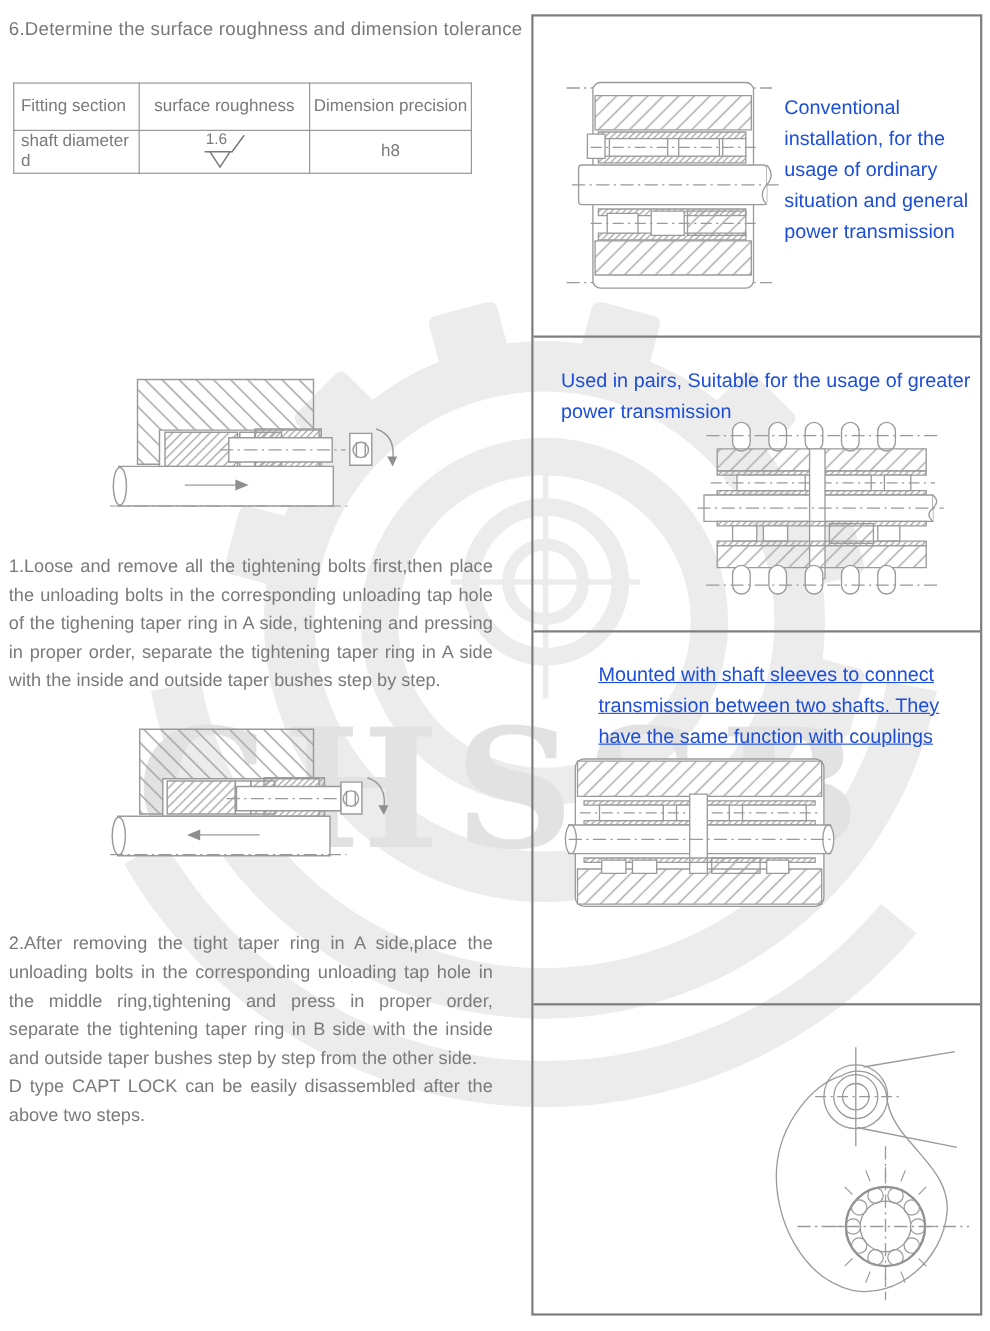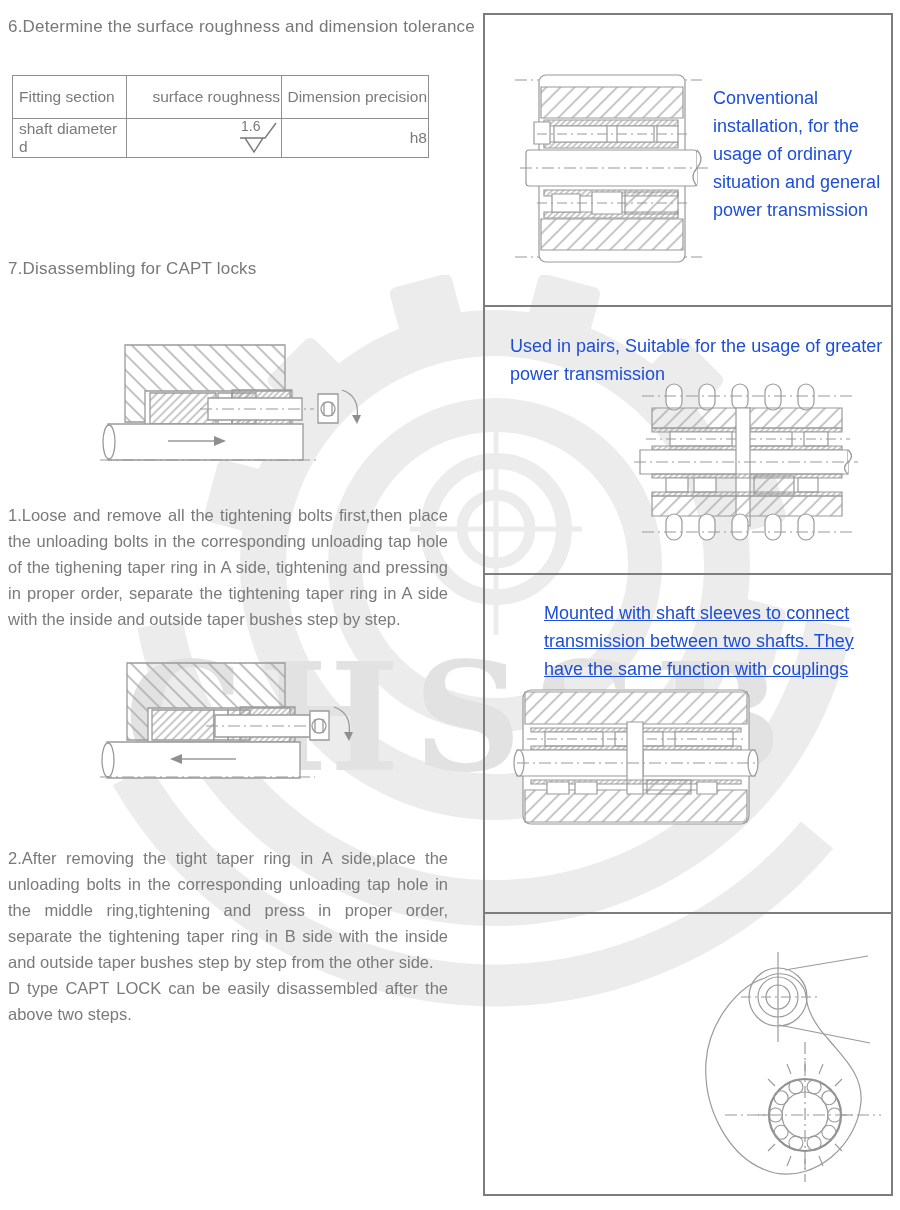--- a/index.html
+++ b/index.html
@@ -5,21 +5,21 @@
   html,body{margin:0;padding:0;background:#fff;}
   .page{position:relative;width:900px;height:1210px;background:#ffffff;overflow:hidden;
         font-family:"Liberation Sans",sans-serif;color:#7a7a7a;}
   .abs{position:absolute;}
   .z1{z-index:2;}
   .wm{position:absolute;left:60px;top:275px;z-index:0;}
   h2.sec{font-size:17px;font-weight:400;color:#787878;margin:0;letter-spacing:.2px;}
   
   table.spec{border-collapse:collapse;table-layout:fixed;width:416px;background:transparent;}
   table.spec td,table.spec th{border:1.5px solid #8f8f8f;font-weight:400;font-size:15.5px;color:#7a7a7a;}
-  td.c,th.c{text-align:right;}
+  td.c,th.c{text-align:center;}
   td.l,th.l{text-align:left;padding-left:6px;}
   tr.hrow{height:43px;} tr.drow{height:31px;}
   .rough{position:relative;display:inline-block;width:44px;height:34px;vertical-align:middle;}
   .rough .rv{position:absolute;left:5px;top:-3px;font-size:14px;color:#7a7a7a;}
   .rough svg{position:absolute;left:0;top:0;}
   
   .para{font-size:16.5px;line-height:26px;text-align:justify;width:440px;}
   .para p{margin:0;}
   
   .rbox{position:absolute;left:483px;top:13px;width:410px;height:1183px;border:2px solid #7d7d7d;
@@ -111,21 +111,20 @@
             <path d="M4 17 H29 L40 2"></path>
                 <path d="M9 17 L18 31 L27 17"></path>
           </svg>
         </span>
       </td>
       <td class="c">h8</td>
     </tr>
   </tbody>
     </table>
 
-  <h2 class="sec abs z1" style="left:8px;top:259px;">7.Disassembling for CAPT locks</h2>
 
   <svg class="draw z1" style="left:100px;top:336px;" width="264" height="134" viewBox="0 0 264 134" fill="none" stroke="#9a9a9a" stroke-width="1.3">
     <rect x="25" y="9" width="160" height="77" fill="url(#hBack)"></rect>
     <rect x="45" y="55" width="145" height="35" fill="#fff"></rect>
     <rect x="50" y="57" width="66" height="31" fill="url(#hTaper)"></rect>
     <rect x="118" y="57" width="14" height="31" fill="#fff"></rect>
     <rect x="132" y="57" width="24" height="31" fill="url(#hTaper)"></rect>
     <rect x="132" y="54" width="60" height="9" fill="url(#hDense)"></rect>
     <rect x="132" y="82" width="60" height="9" fill="url(#hDense)"></rect>
     <rect x="108" y="62" width="94" height="22" fill="#fff"></rect>

